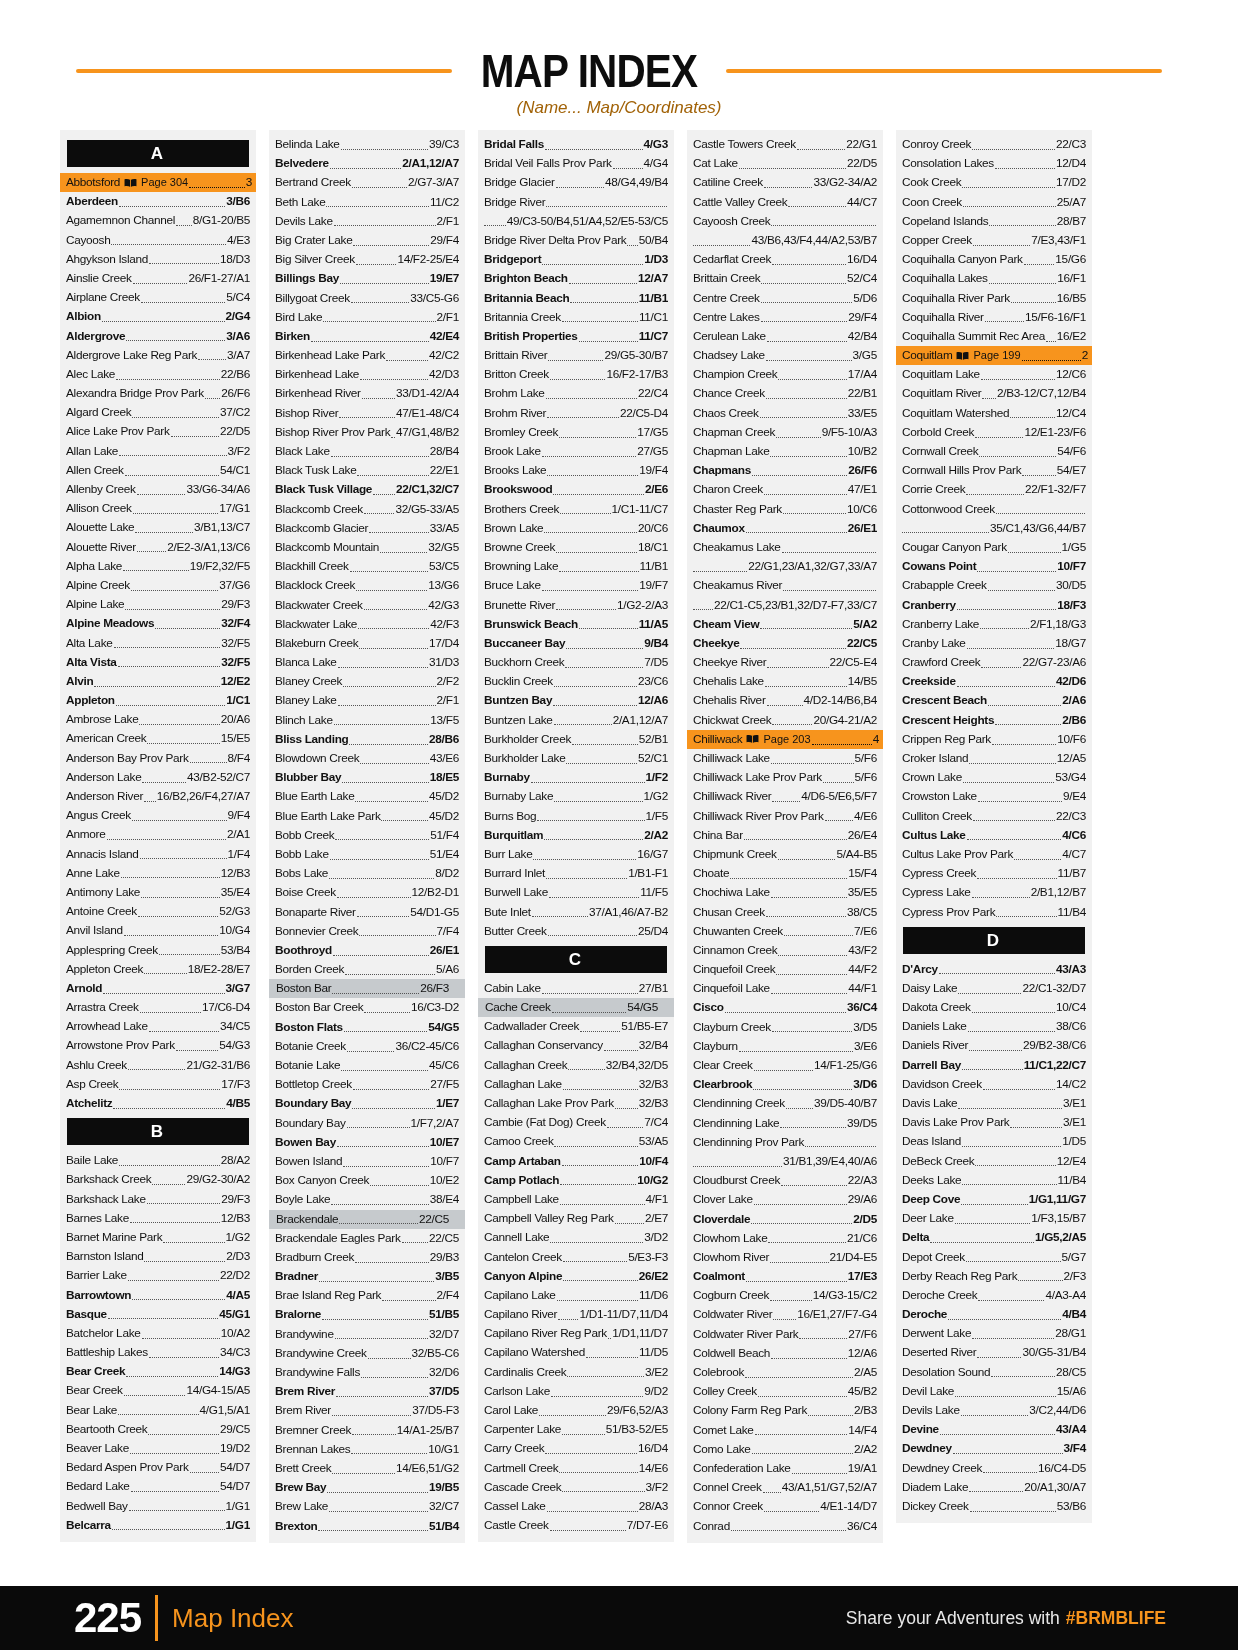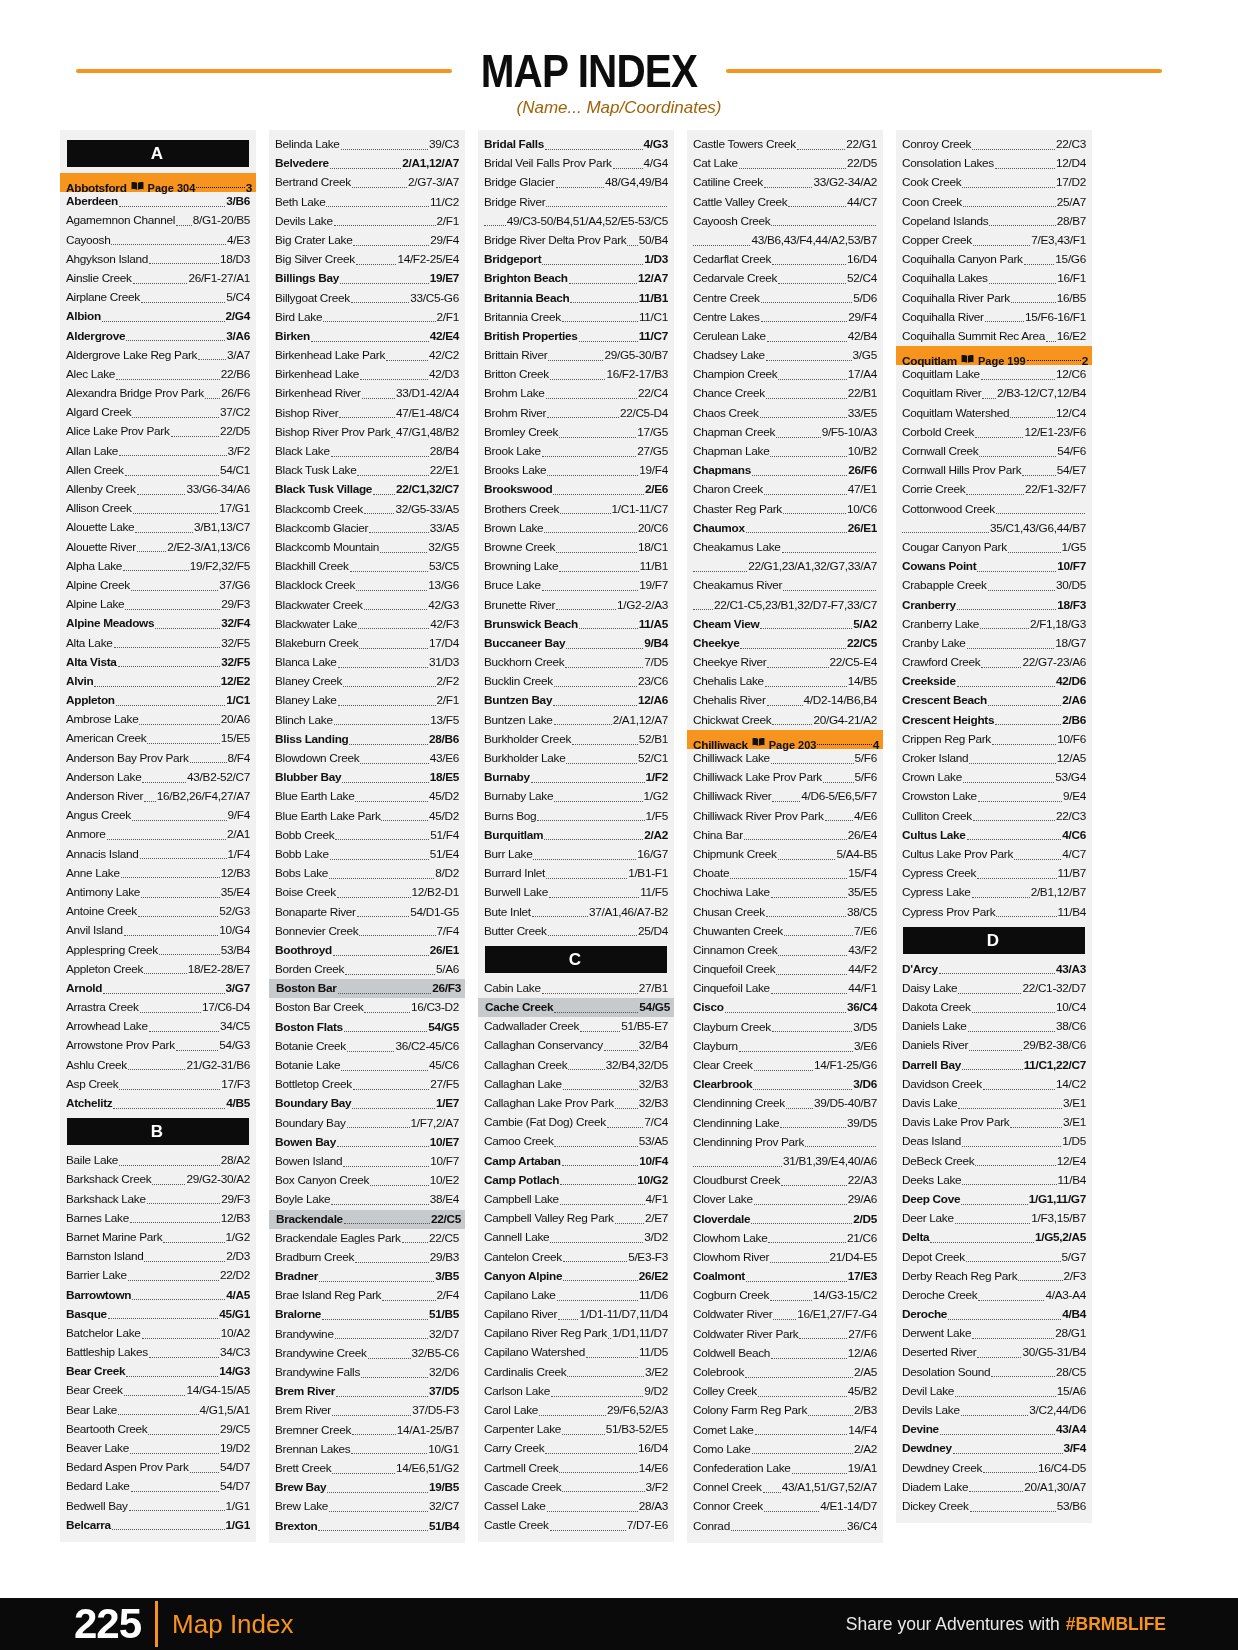--- a/index.html
+++ b/index.html
@@ -28,32 +28,32 @@
   }
   .row .name   { letter-spacing:-0.3px; flex:0 0 auto; }
   .row .coords { letter-spacing:-0.3px; flex:0 0 auto; }
   .leader { flex:1 1 auto; min-width:2px; border-bottom:1.6px dotted #555; margin:0 1px 4.5px 1px; }
   .row.b .name, .row.b .coords { font-weight:bold; }
   .sec {
     height:27px; line-height:27px; background:#0c0c0c; color:#fff; text-align:center;
     font-weight:bold; font-size:17px; letter-spacing:2px; margin:5px 1px 6px 1px;
   }
   .row.town {
-    background:var(--orange,#f7941d); margin:0 -6px; padding:6px 4px 0 6px; font-weight:bold;text-align:right;
+    background:var(--orange,#f7941d); margin:0 -6px; padding:0 4px 0 6px; font-weight:normal;text-align:right;
   }
   .row.town .leader { border-color:#111; }
   .row.town .pg { font-size:11px; margin-left:2px; }
   .row.hl {
-    background:var(--hlgray,#c6cacd); margin:0 -6px; padding:0 4px 0 7px; font-weight:bold;
+    background:var(--hlgray,#c6cacd); margin:0 -6px; padding:0 16px 0 7px; font-weight:normal;
   }
   .book { display:inline-flex; align-items:center; margin:0 2px 0 4px; }
   .row.ct .leader { margin-left:0; }
   
   .footer {
-    position:absolute; left:0; bottom:0; width:1238px; height:52px;
+    position:absolute; left:0; bottom:0; width:1238px; height:64px;
     background:#0a0a0a; display:flex; align-items:center;
   }
   .footer .pnum { color:#fff; font-size:42px; font-weight:bold; letter-spacing:-1px; margin-left:74px; }
   .footer .vdiv { width:3px; height:46px; background:var(--orange,#f7941d); margin:0 14px; }
   .footer .ftitle { color:var(--orange,#f7941d); font-size:26px; }
   .footer .share { margin-left:auto; margin-right:72px; color:#e9e9e9; font-size:17.5px; }
   .footer .share .tag { color:var(--orange,#f7941d); font-weight:bold; margin-left:6px;margin-top:20px; }
 </style>
 </head>
 <body>
@@ -1175,21 +1175,21 @@
       <div class="row ct">
         <span class="leader"></span>
         <span class="coords">43/B6,43/F4,44/A2,53/B7</span>
       </div>
       <div class="row">
         <span class="name">Cedarflat Creek</span>
         <span class="leader"></span>
         <span class="coords">16/D4</span>
       </div>
       <div class="row">
-        <span class="name">Cedarvale Creek</span>
+        <span class="name">Brittain Creek</span>
         <span class="leader"></span>
         <span class="coords">52/C4</span>
       </div>
       <div class="row">
         <span class="name">Centre Creek</span>
         <span class="leader"></span>
         <span class="coords">5/D6</span>
       </div>
       <div class="row">
         <span class="name">Centre Lakes</span>

